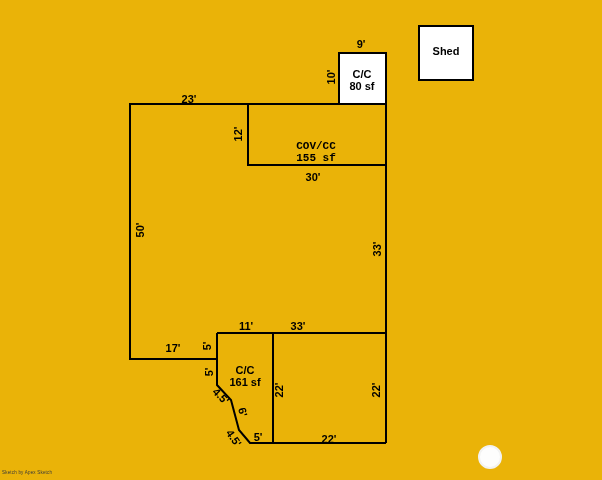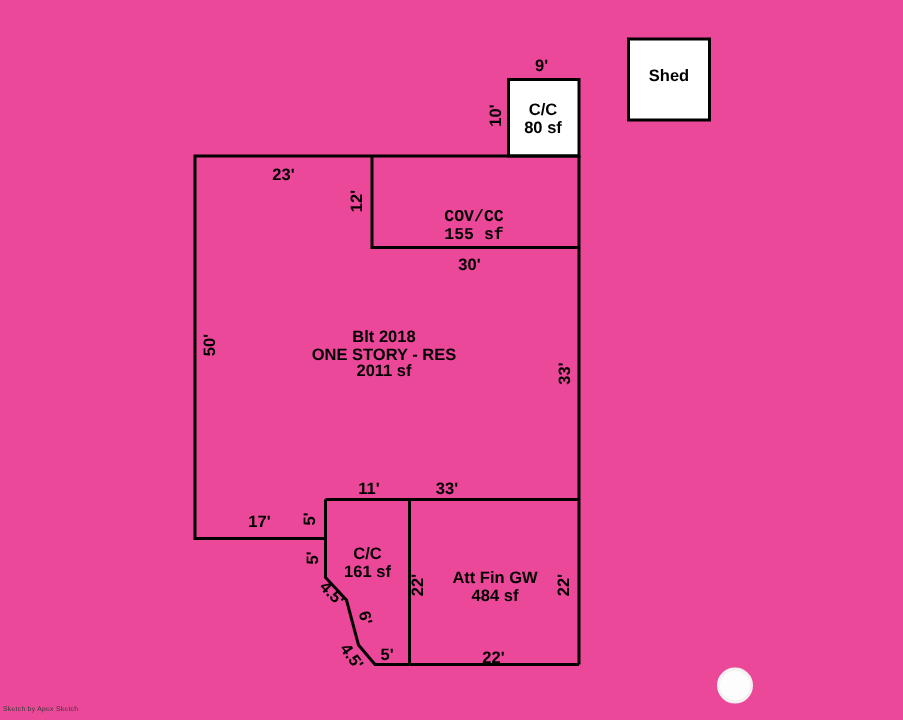--- a/index.html
+++ b/index.html
@@ -1,19 +1,19 @@
 <!DOCTYPE html>
 <html><head>
 <meta charset="utf-8">
 <style>
   html,body{margin:0;padding:0;background:#fff;}
   #canvas{
     position:relative;
     width:602px;height:480px;
-    background:#ec4899;
+    background:#eab308;
     overflow:hidden;
     font-family:"Liberation Sans",sans-serif;
   }
   #plan-svg{position:absolute;left:0;top:0;}
   .dim{
     position:absolute;
     font:bold 11px "Liberation Sans",sans-serif;
     color:#000;
     white-space:nowrap;
     transform:translate(-50%,-50%);
@@ -73,40 +73,31 @@
   <div class="region-label" style="left:362px;top:80px;">
     <div>C/C</div>
     <div>80 sf</div>
   </div>
 
   <div class="region-label" style="left:316px;top:152px;font-family:Liberation Mono, monospace;">
     <div>COV/CC</div>
     <div>155 sf</div>
   </div>
 
-  <div class="region-label" style="left:256px;top:237px;">
-    <div>Blt 2018</div>
-    <div>ONE STORY - RES</div>
-    <div>2011 sf</div>
-  </div>
 
   <div class="region-label" style="left:245px;top:376px;">
     <div>C/C</div>
     <div>161 sf</div>
   </div>
 
-  <div class="region-label" style="left:330px;top:392px;">
-    <div>Att Fin GW</div>
-    <div>484 sf</div>
-  </div>
 
   <div class="dim" style="left:361px;top:44px;">9'</div>
   <div class="dim r90" style="left:331px;top:77px;">10'</div>
 
-  <div class="dim" style="left:189px;top:117px;">23'</div>
+  <div class="dim" style="left:189px;top:99px;">23'</div>
   <div class="dim r90" style="left:238px;top:134px;">12'</div>
   <div class="dim" style="left:313px;top:177px;">30'</div>
 
   <div class="dim r90" style="left:140px;top:230px;">50'</div>
   <div class="dim r90" style="left:377px;top:249px;">33'</div>
 
   <div class="dim" style="left:298px;top:326px;">33'</div>
   <div class="dim" style="left:173px;top:348px;">17'</div>
 
   <div class="dim r90" style="left:207px;top:346px;">5'</div>

